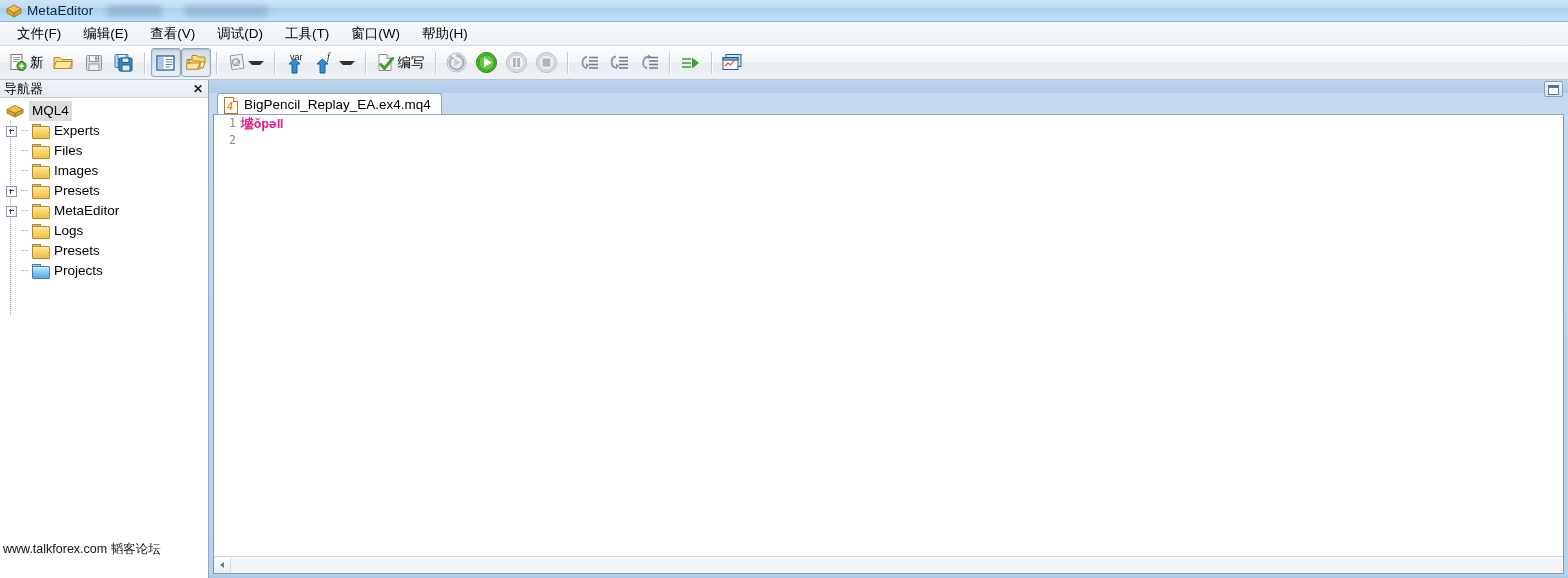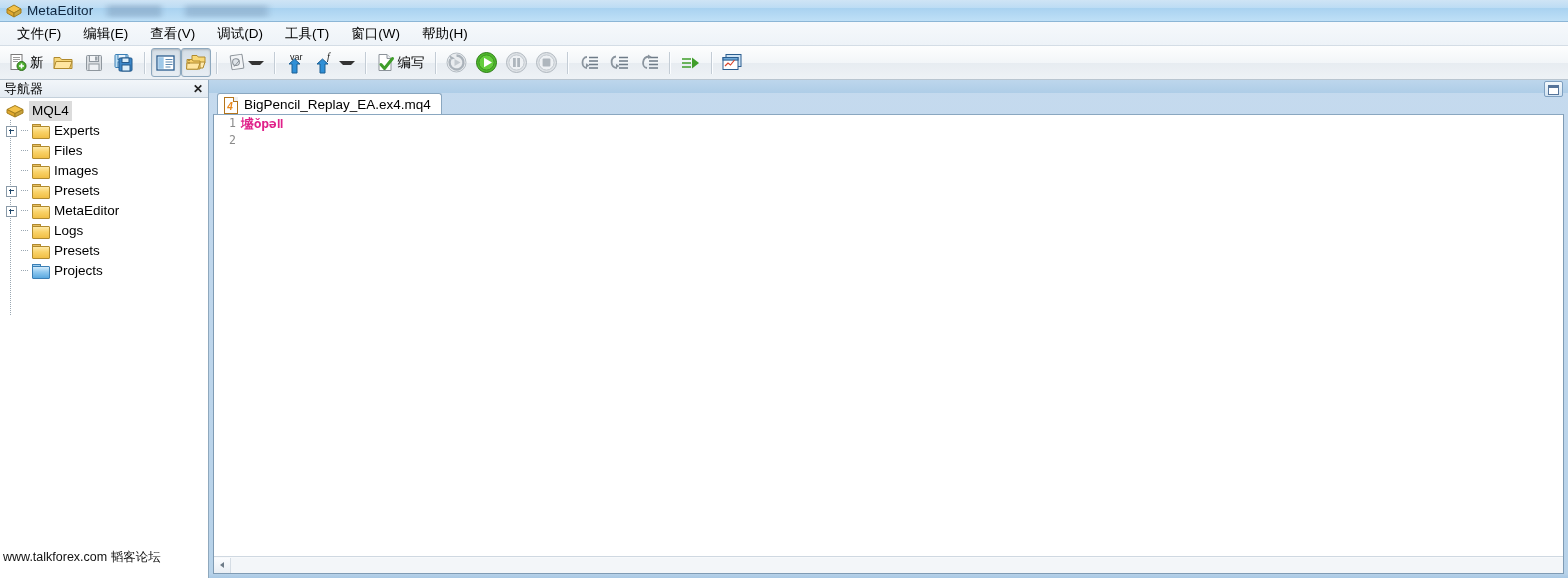--- a/index.html
+++ b/index.html
@@ -127,21 +127,21 @@
     background:linear-gradient(to bottom,#ffeaa9 0%,#f9d268 45%,#f0bf46 100%);
     border:1px solid #b08a2e;
   }
   .folder.blue .tab{background:#9fd0f2;border-color:#3b7fb5;}
   .folder.blue .bodyf{background:linear-gradient(to bottom,#d5ecfb 0%,#8fc8ef 45%,#5aa9e0 100%);border-color:#3b7fb5;}
   
   .mql-icon{width:18px;height:16px;flex:0 0 18px;position:relative;margin-left:0px;}
 
   
   .watermark{
-    position:absolute;left:3px;bottom:12px;font-size:12.5px;color:#111;
+    position:absolute;left:3px;bottom:20px;font-size:12.5px;color:#111;
     white-space:nowrap;font-family:"Liberation Sans",sans-serif;
   }
 
   
   .editor-wrap{
     flex:1 1 auto;min-width:0;display:flex;flex-direction:column;
     background:linear-gradient(to bottom,#c5daee,#b7d2e9);
     padding:0;position:relative;
   }
   .mdi-top{

